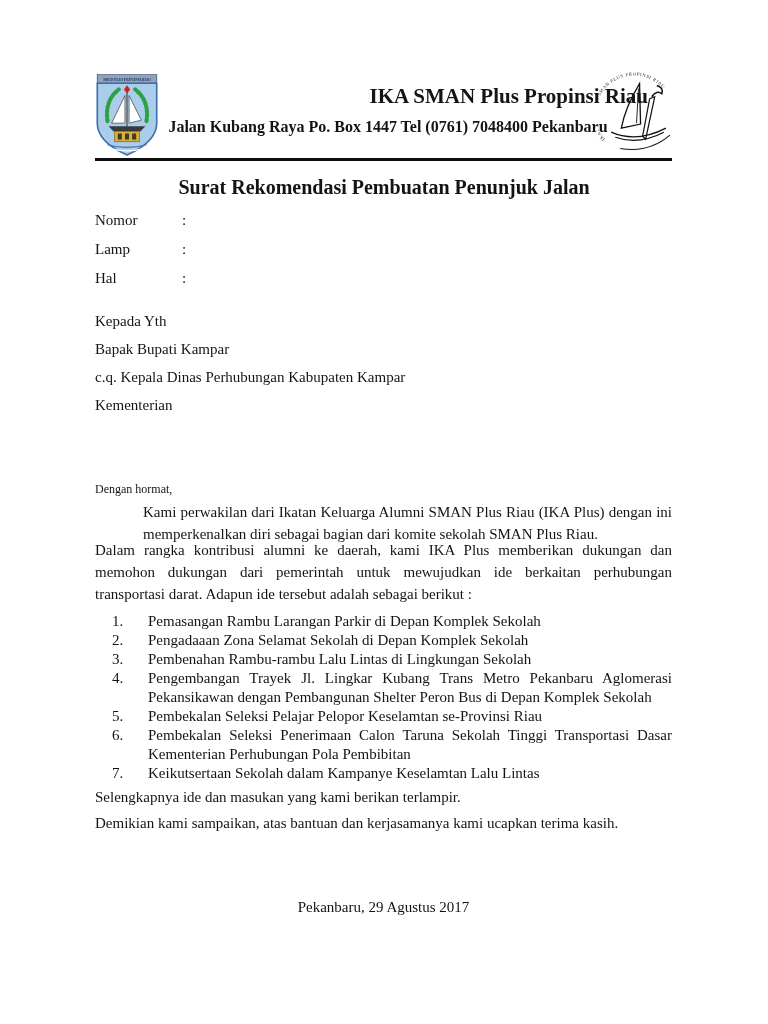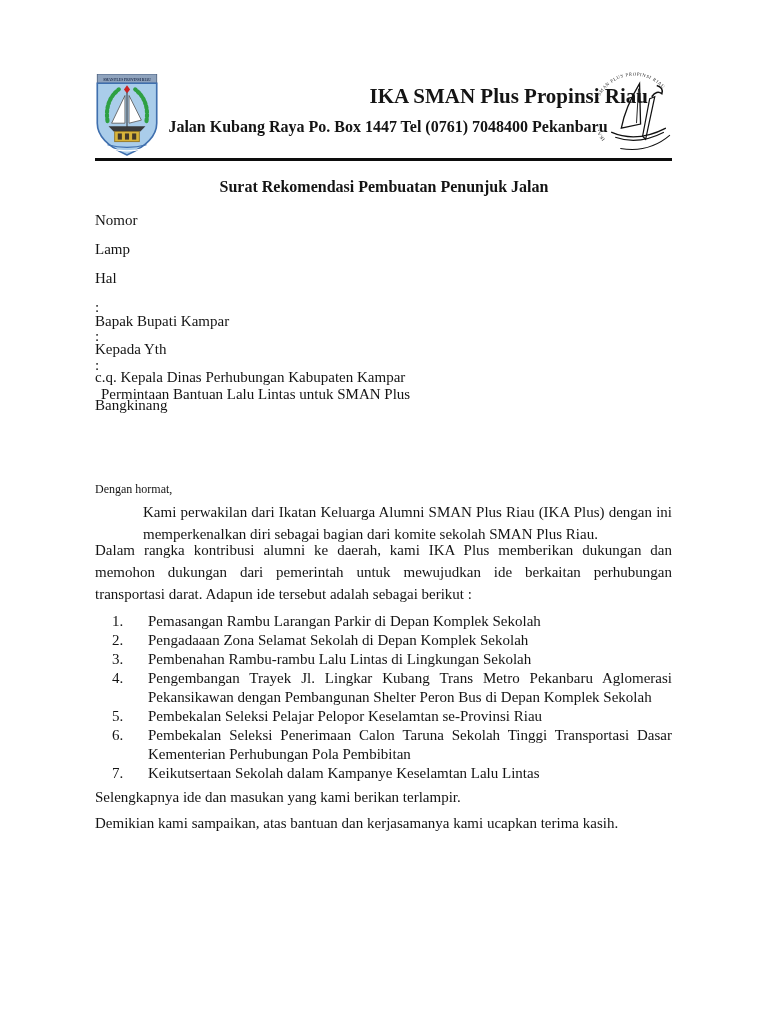--- a/index.html
+++ b/index.html
@@ -25,24 +25,24 @@
     text-align: center; font-size: 16px; font-weight: bold; line-height: 24px;
   }
   .header-rule {
     position: absolute; top: 158px; left: 95px; width: 577px; height: 3px;
     background: #0d0d0d;
   }
 
   
   .letter-title {
     position: absolute; top: 174px; left: 0; right: 0;
-    text-align: center; font-size: 16px; font-weight: bold; line-height: 26px;
+    text-align: center; font-size: 20px; font-weight: bold; line-height: 26px;
   }
   .fields { position: absolute; top: 206px; left: 95px; right: 96px; }
-  .field-row { display: flex; height: 29px; line-height: 29px; font-size: 15px; flex-direction: column; }
+  .field-row { display: flex; height: 29px; line-height: 29px; font-size: 15px; }
   .field-label { width: 87px; flex: 0 0 87px; }
   .field-colon { flex: 0 0 auto; }
   .field-value { margin-left: 6px; flex: 1; }
 
   .recipient { position: absolute; top: 307px; left: 95px; right: 96px; font-size: 15px; }
   .recipient-line { line-height: 28px; height: 28px; }
 
   .salutation { position: absolute; top: 475px; left: 95px; font-size: 12px; line-height: 28px; }
 
   .para { position: absolute; left: 95px; right: 96px; font-size: 15px; line-height: 22px; text-align: justify; }
@@ -130,29 +130,28 @@
       <span class="field-value"></span>
     </div>
     <div class="field-row">
       <span class="field-label">Lamp</span>
       <span class="field-colon">:</span>
       <span class="field-value"></span>
     </div>
     <div class="field-row">
       <span class="field-label">Hal</span>
       <span class="field-colon">:</span>
-      <span class="field-value">Permintaan Bantuan Lalu Lintas untuk SMAN Plus</span>
     </div>
   </div>
 
   <div class="recipient">
+    <div class="recipient-line">Kepada Yth</div>
     <div class="recipient-line">Bapak Bupati Kampar</div>
-    <div class="recipient-line">Kepada Yth</div>
     <div class="recipient-line">c.q. Kepala Dinas Perhubungan Kabupaten Kampar</div>
-    <div class="recipient-line">Bangkinang</div>
+    <div class="recipient-line">Kementerian</div>
   </div>
 
   <div class="salutation">Dengan hormat,</div>
 
   <div class="para para-1">Kami perwakilan dari Ikatan Keluarga Alumni SMAN Plus Riau (IKA Plus) dengan ini memperkenalkan diri sebagai bagian dari komite sekolah SMAN Plus Riau.</div>
   <div class="para para-2">Dalam rangka kontribusi alumni ke daerah, kami IKA Plus memberikan dukungan dan memohon dukungan dari pemerintah untuk mewujudkan ide berkaitan perhubungan transportasi darat. Adapun ide tersebut adalah sebagai berikut :</div>
 
   <div class="ideas-list">
     <div class="list-item">
       <span class="item-number">1.</span>
@@ -180,14 +179,15 @@
     </div>
     <div class="list-item">
       <span class="item-number">7.</span>
       <span class="item-text">Keikutsertaan Sekolah dalam Kampanye Keselamtan Lalu Lintas</span>
     </div>
   </div>
 
   <div class="closing closing-1">Selengkapnya ide dan masukan yang kami berikan terlampir.</div>
   <div class="closing closing-2">Demikian kami sampaikan, atas bantuan dan kerjasamanya kami ucapkan terima kasih.</div>
 
+  <div class="dateline">Pekanbaru, 29 Agustus 2017</div>
 
 </div>
 
 </body></html>

